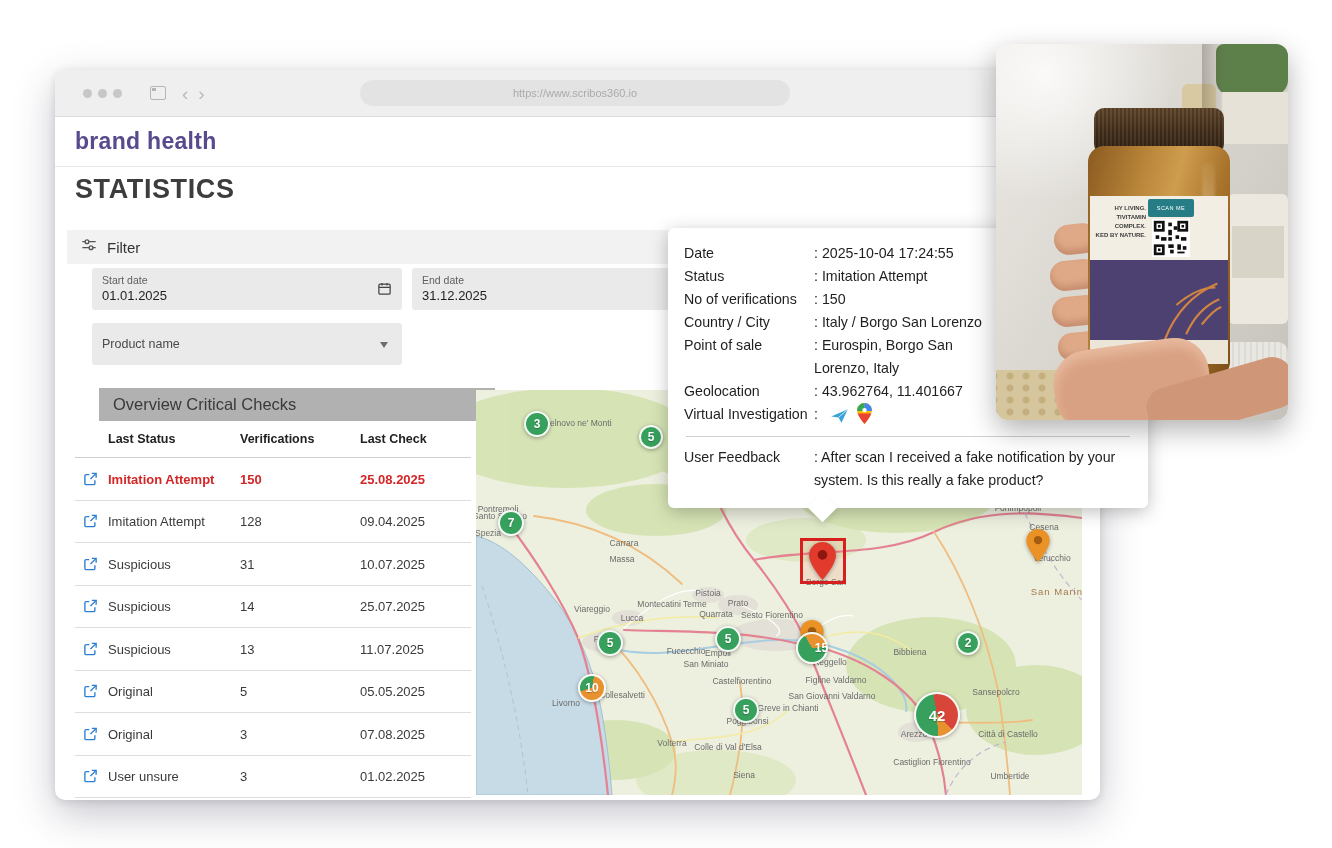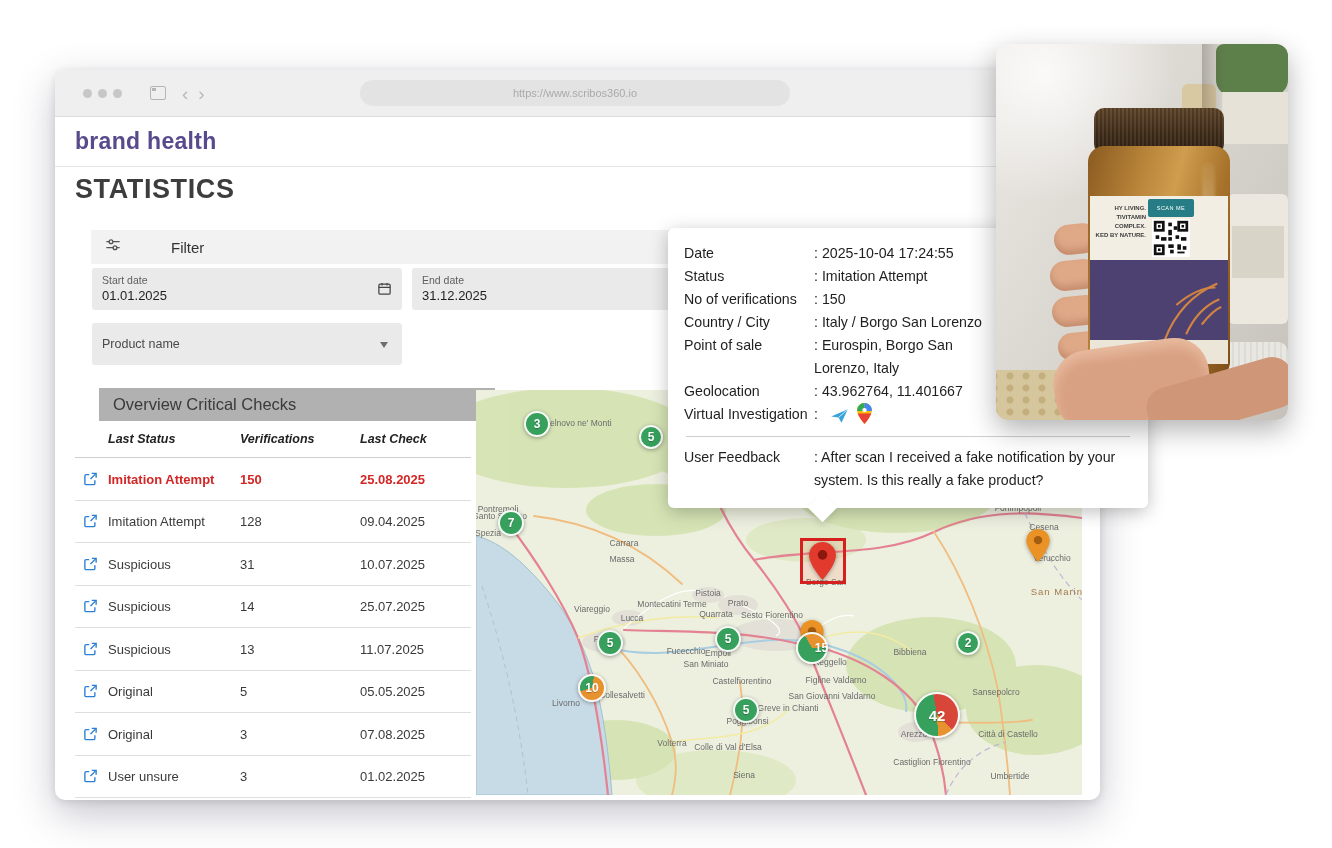--- a/index.html
+++ b/index.html
@@ -20,41 +20,41 @@
   .urlpill{position:absolute;left:305px;top:10px;width:430px;height:26px;background:#e3e3e3;
            border-radius:13px;display:flex;align-items:center;justify-content:center;}
   .urlpill span{font-size:11px;color:#aaaaaa;}
 
   
   .logo{position:absolute;left:20px;top:58px;font-size:23px;font-weight:800;letter-spacing:.3px;color:#584a8c;}
   .hdivider{position:absolute;left:0;top:96px;width:100%;height:1px;background:#e7e7e7;}
   .ptitle{position:absolute;left:20px;top:104px;font-size:27px;font-weight:800;letter-spacing:.6px;color:#3d3d3d;}
 
   
-  .fstrip{position:absolute;left:36px;top:160px;width:1005px;height:34px;background:#f2f2f2;
-          display:flex;align-items:center;padding-left:14px;box-sizing:border-box;gap:40px;}
+  .fstrip{position:absolute;left:12px;top:160px;width:1005px;height:34px;background:#f2f2f2;
+          display:flex;align-items:center;padding-left:14px;box-sizing:border-box;}
   .fstrip .flabel{font-size:15px;color:#333;margin-left:10px;}
   .fbox{position:absolute;width:310px;height:42px;background:#eaeaea;border-radius:3px;}
   .fbox .blabel{position:absolute;left:10px;top:6px;font-size:10.5px;color:#5f5f5f;}
   .fbox .bvalue{position:absolute;left:10px;bottom:7px;font-size:13px;color:#1e1e1e;}
   .fbox .calicon{position:absolute;right:10px;top:13px;}
   #startDateBox{left:37px;top:198px;}
   #endDateBox{left:357px;top:198px;}
   #productBox{left:37px;top:253px;}
   #productBox .blabel-solo{position:absolute;left:10px;top:0;line-height:42px;font-size:12.5px;color:#4a4a4a;}
   .ddarrow{position:absolute;right:14px;top:19px;width:0;height:0;
            border-left:4.5px solid transparent;border-right:4.5px solid transparent;border-top:6px solid #6e6e6e;}
 
   
   .ovbar{position:absolute;left:20px;top:318px;width:396px;height:33px;background:#b1b1b1;
          display:flex;align-items:center;padding-left:14px;box-sizing:border-box;margin-left:24px;}
   .ovbar span{font-size:16.5px;color:#3a3a3a;}
   .ovtable{position:absolute;left:20px;top:351px;width:396px;}
   .thead{position:relative;height:36px;border-bottom:1px solid #cfcfcf;}
-  .thead span{position:absolute;top:50%;transform:translateY(-50%);font-size:12.5px;font-weight:bold;color:#222;font-style:italic;}
+  .thead span{position:absolute;top:50%;transform:translateY(-50%);font-size:12.5px;font-weight:bold;color:#222;}
   .h1{left:33px;} .h2{left:165px;} .h3{left:285px;}
   .trow{position:relative;height:41.5px;border-bottom:1px solid #dedede;}
   .trow .tc{position:absolute;top:50%;transform:translateY(-50%);font-size:13px;color:#3a3a3a;}
   .tc1{left:33px;} .tc2{left:165px;} .tc3{left:285px;}
   .trow.hl .tc{color:#d32626;font-weight:bold;}
   .ticon{position:absolute;left:8px;top:50%;transform:translateY(-50%);width:15px;height:15px;}
 
   
   .map{position:absolute;left:421px;top:320px;width:606px;height:405px;background:#edf0df;overflow:hidden;}
   .map svg.tiles{position:absolute;left:0;top:0;z-index:1;}

